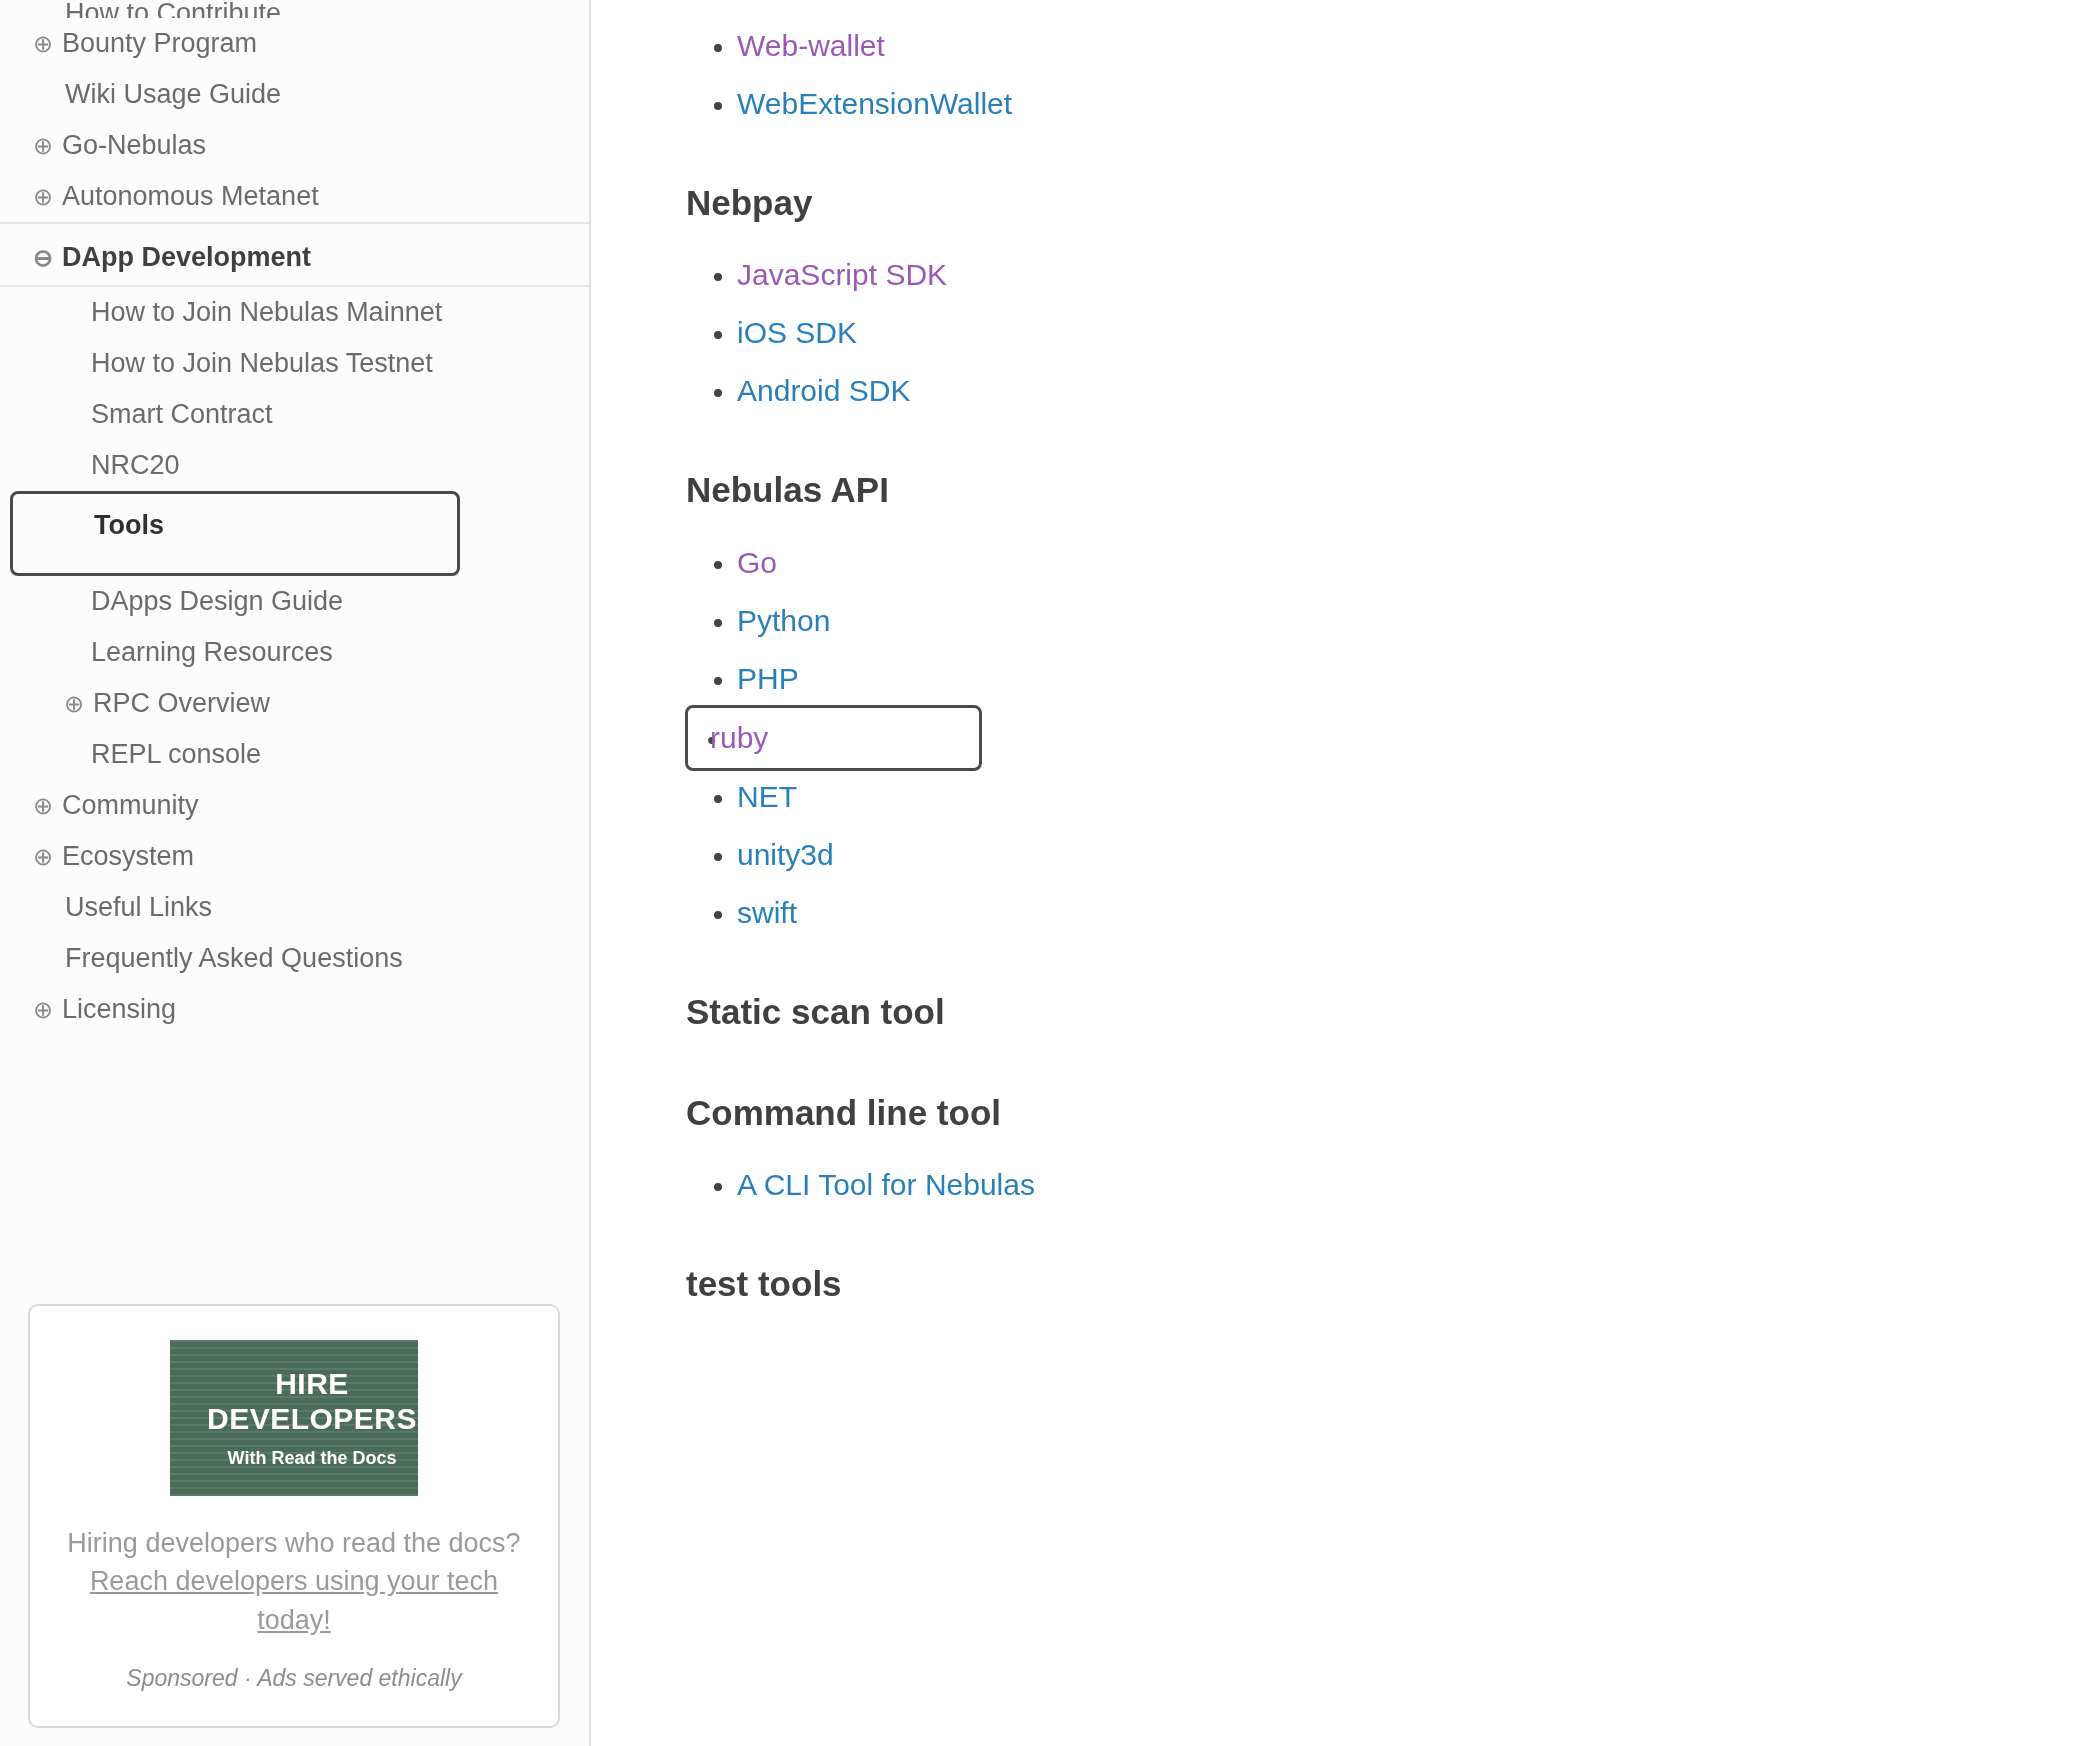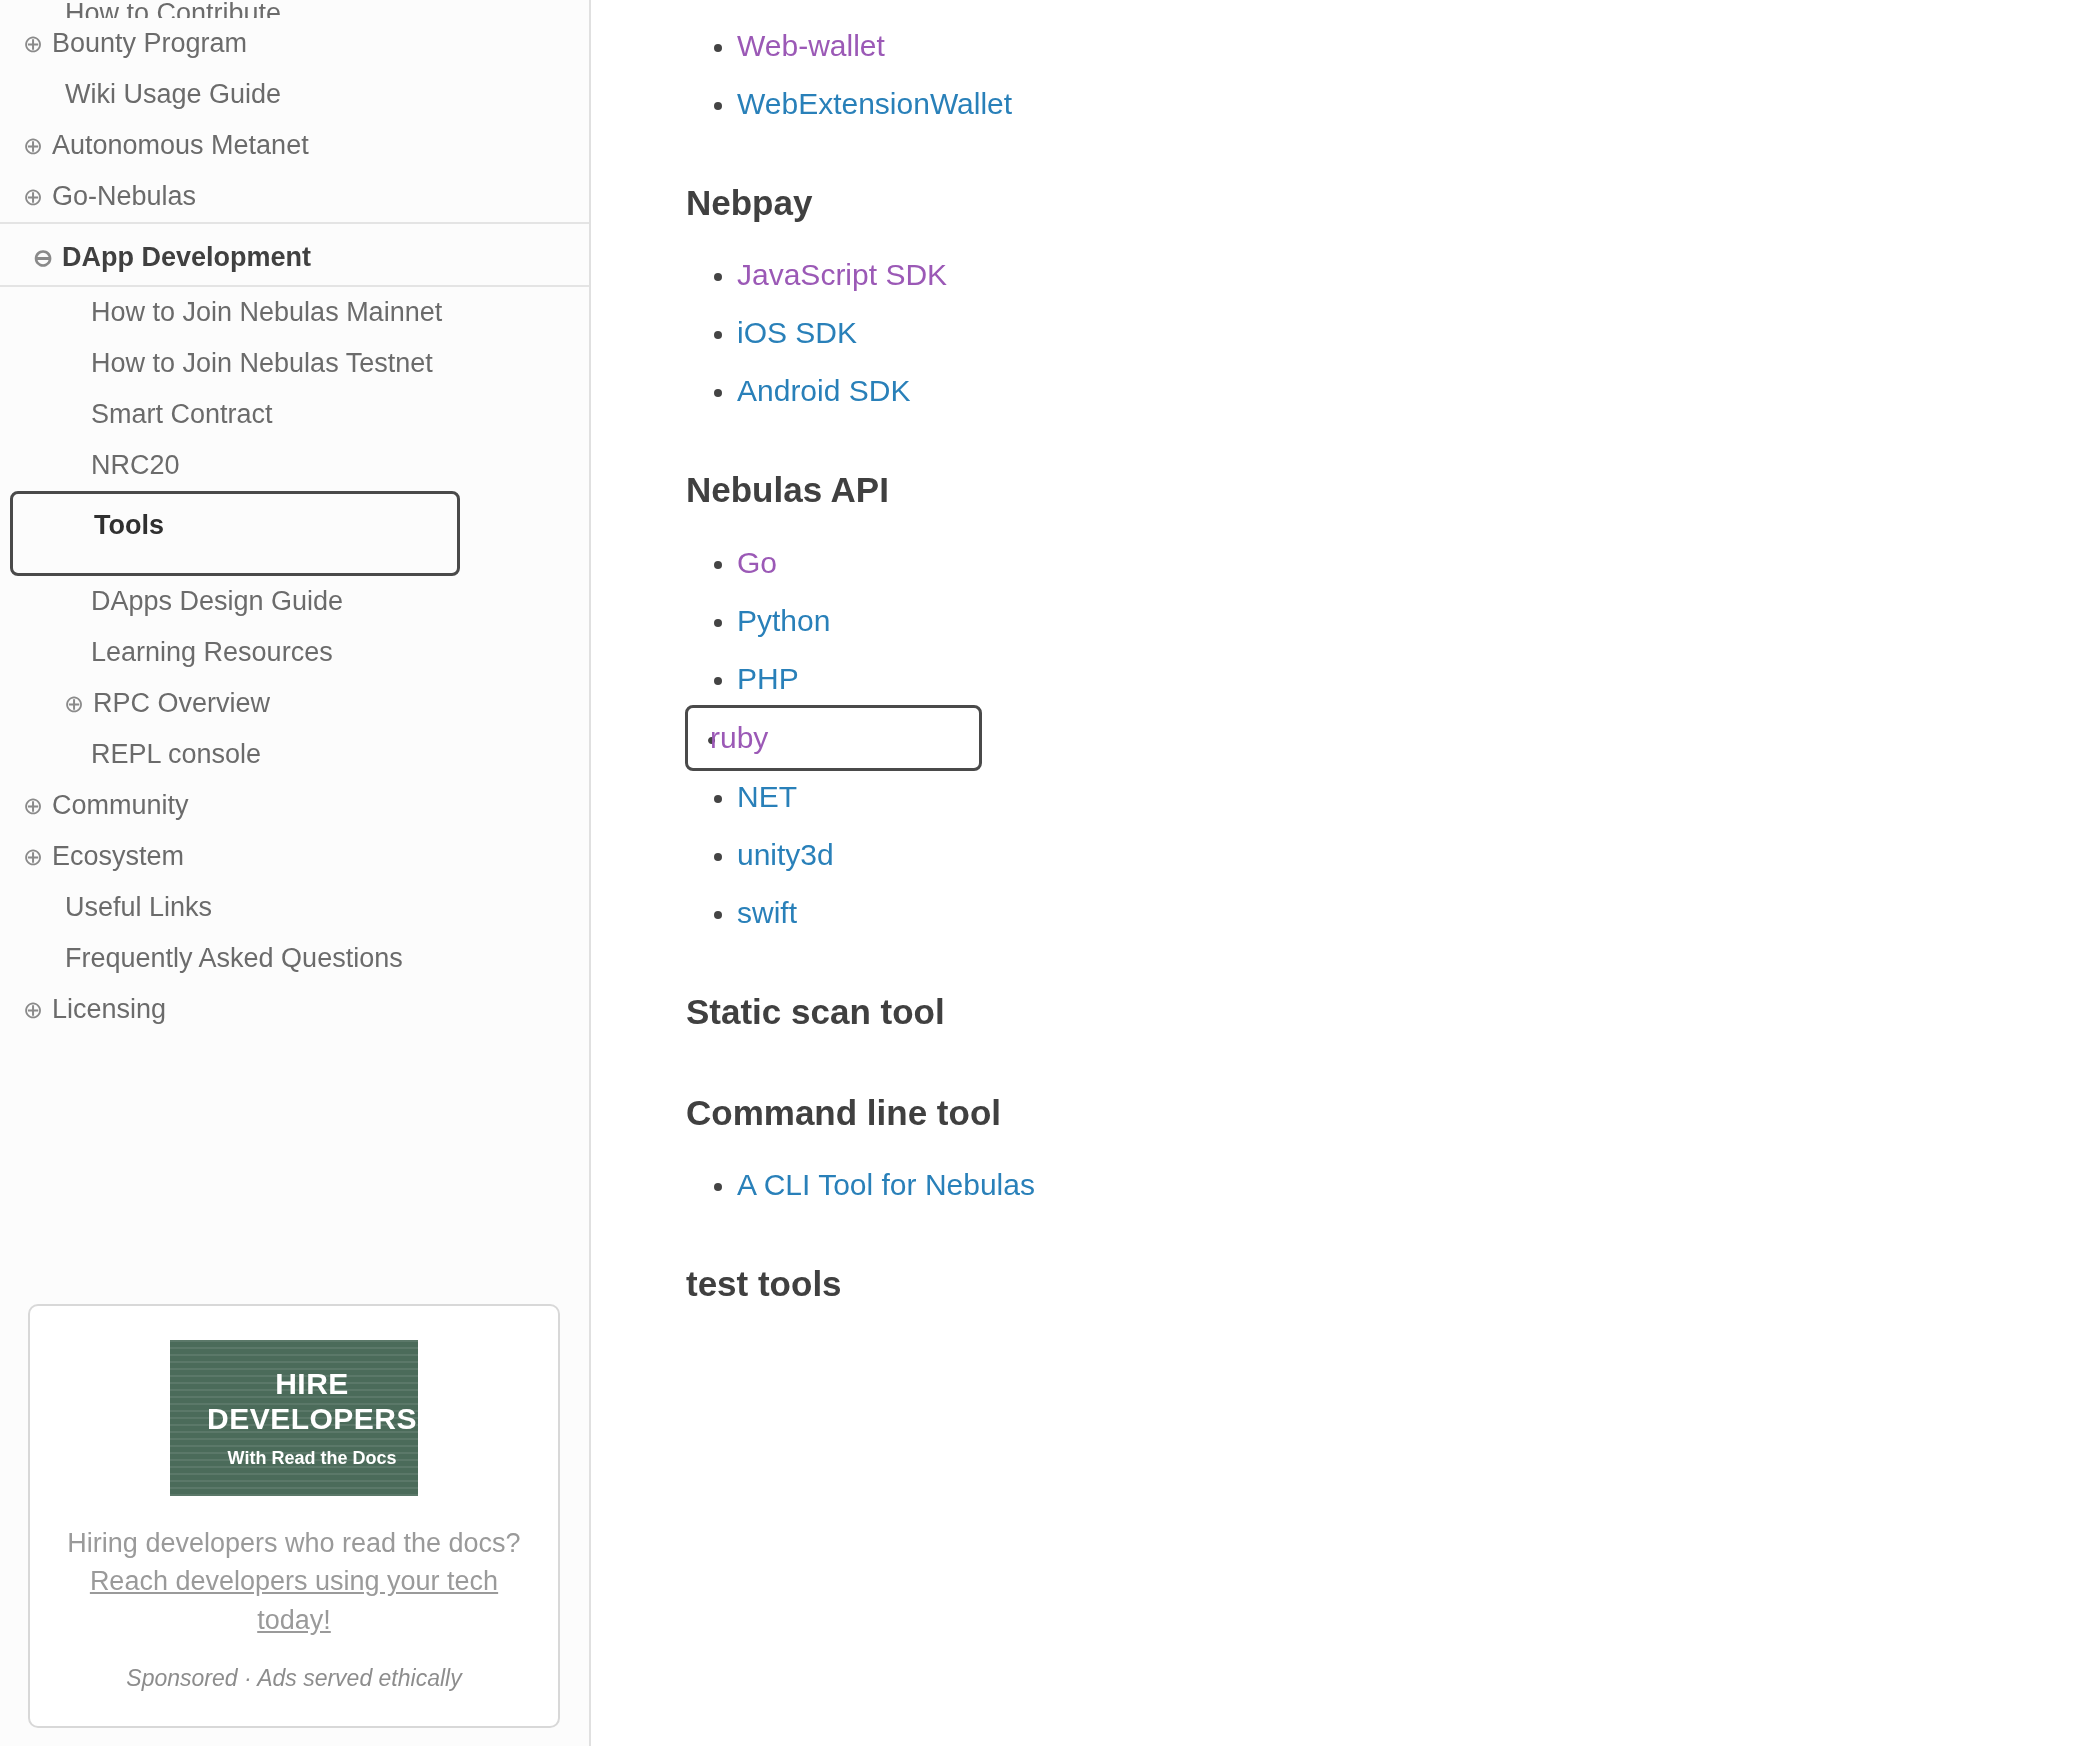--- a/index.html
+++ b/index.html
@@ -46,21 +46,21 @@
     white-space: nowrap;
   }
   .nav-item .toggle {
     display: inline-block;
     width: 26px;
     color: #8a8a8a;
     font-size: 24px;
     text-align: center;
     margin-right: 6px;
   }
-  .nav-l1 { padding-left: 20px; }
+  .nav-l1 { padding-left: 30px; }
   .nav-l2 { padding-left: 91px; }
   .nav-l2-toggle { padding-left: 61px; }
 
   .nav-item.level1-plain { padding-left: 65px; }
 
   .nav-item.section-open {
     color: #404040;
     font-weight: bold;
     border-top: 2px solid #e4e4e4;
     border-bottom: 2px solid #e4e4e4;
@@ -212,22 +212,22 @@
 </head>
 <body>
 
 <div class="layout">
 
   <nav class="sidebar">
     <ul class="nav-list" id="nav-list">
         <li class="nav-item level1-plain" style="padding-top: 0px; height: 18px; overflow: hidden;"><span>How to Contribute</span></li>
         <li class="nav-item nav-l1"><span class="toggle">⊕</span><span>Bounty Program</span></li>
         <li class="nav-item level1-plain"><span>Wiki Usage Guide</span></li>
+        <li class="nav-item nav-l1"><span class="toggle">⊕</span><span>Go-Nebulas</span></li>
         <li class="nav-item nav-l1"><span class="toggle">⊕</span><span>Autonomous Metanet</span></li>
-        <li class="nav-item nav-l1"><span class="toggle">⊕</span><span>Go-Nebulas</span></li>
         <li class="nav-item section-open"><span class="toggle">⊖</span><span>DApp Development</span></li>
         <li class="nav-item nav-l2"><span>How to Join Nebulas Mainnet</span></li>
         <li class="nav-item nav-l2"><span>How to Join Nebulas Testnet</span></li>
         <li class="nav-item nav-l2"><span>Smart Contract</span></li>
         <li class="nav-item nav-l2"><span>NRC20</span></li>
         <li class="nav-item current focus-ring"><span>Tools</span></li>
         <li class="nav-item nav-l2"><span>DApps Design Guide</span></li>
         <li class="nav-item nav-l2"><span>Learning Resources</span></li>
         <li class="nav-item nav-l2-toggle"><span class="toggle">⊕</span><span>RPC Overview</span></li>
         <li class="nav-item nav-l2"><span>REPL console</span></li>

